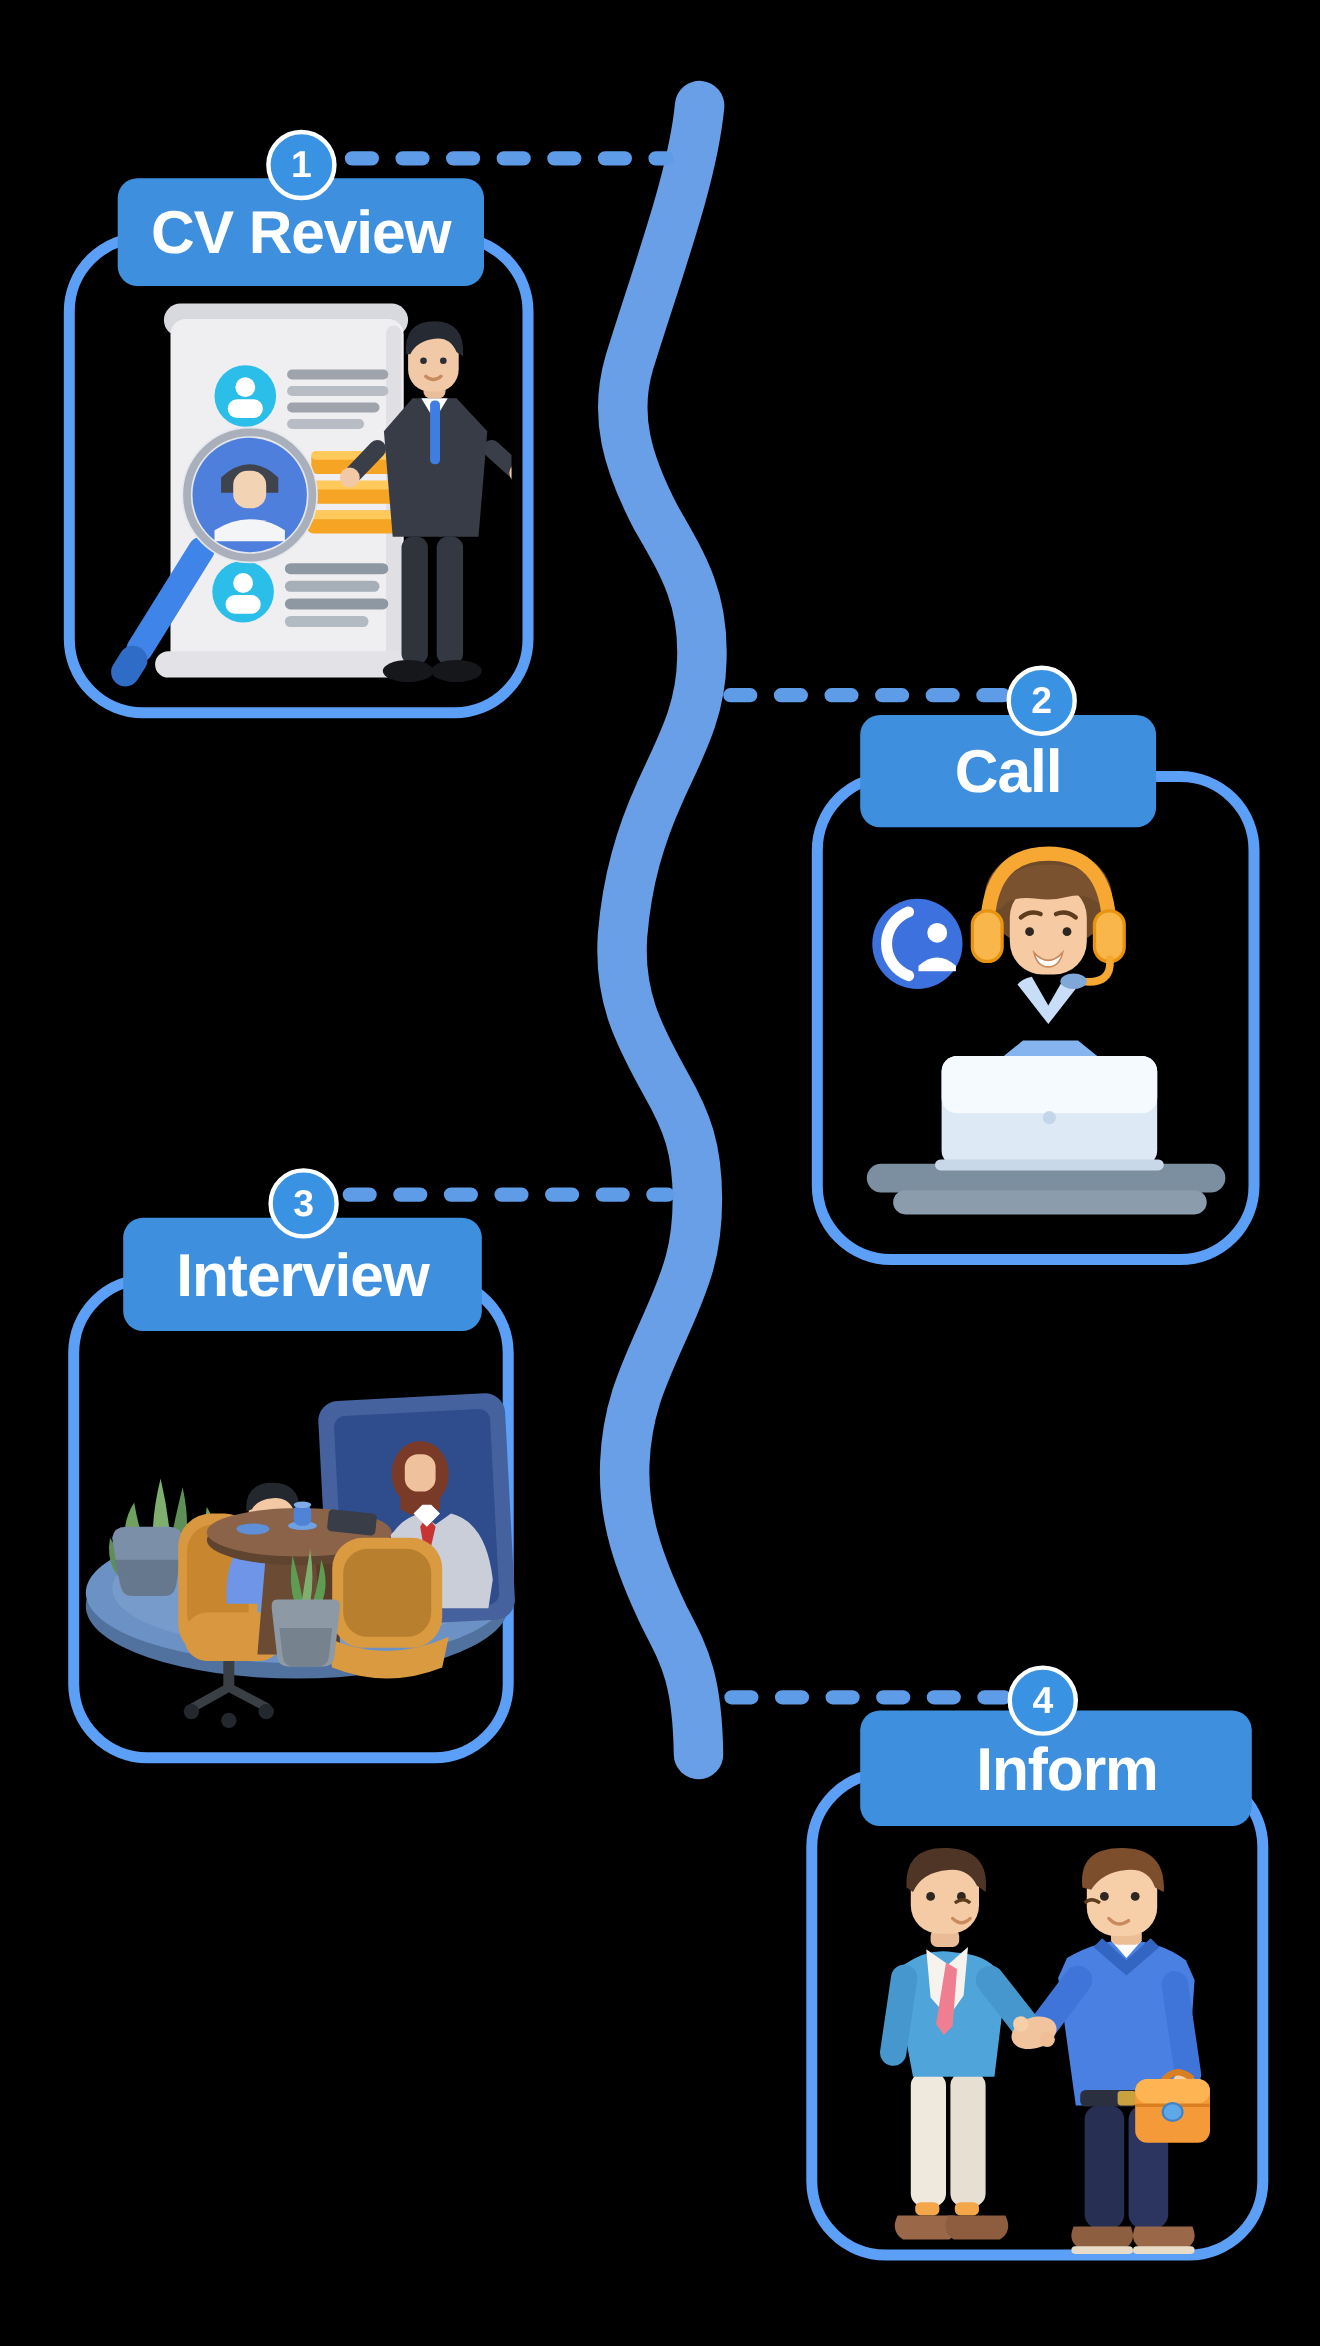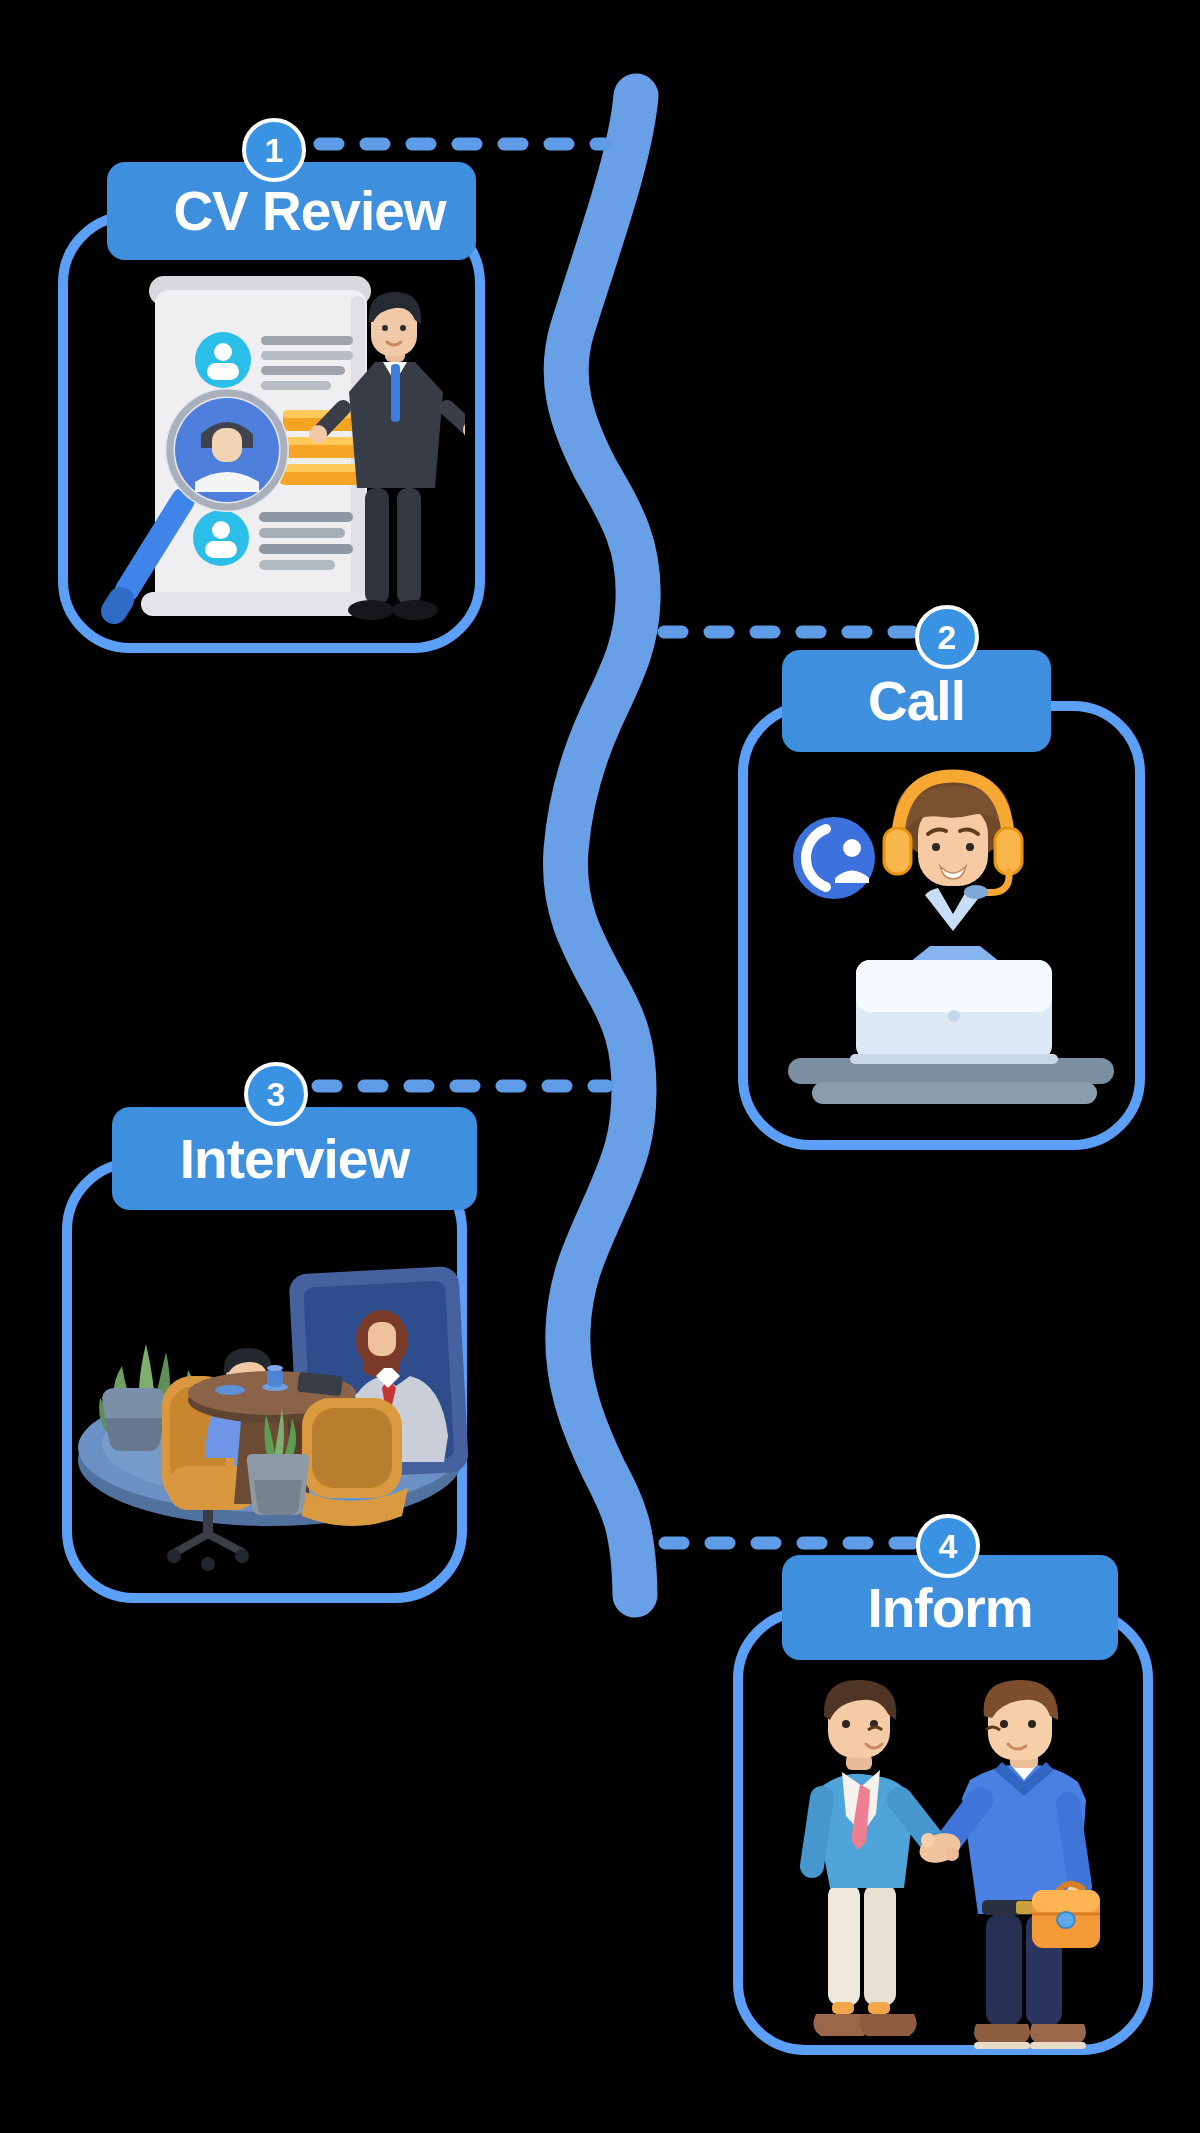--- a/index.html
+++ b/index.html
@@ -16,24 +16,24 @@
   }
   .card-1{left:58px;top:211px;width:427px;height:442px;}
   .card-2{left:738px;top:701px;width:407px;height:449px;}
   .card-3{left:62px;top:1158px;width:405px;height:445px;}
   .card-4{left:733px;top:1607px;width:420px;height:448px;}
   .step-header{
     position:absolute;background:var(--header-blue);border-radius:18px;
     display:flex;align-items:center;justify-content:center;
     color:var(--label-text);font-size:55px;font-weight:700;letter-spacing:-1px;
   }
-  .header-1{left:107px;top:162px;width:333px;height:98px;padding-left:36px;}
+  .header-1{left:107px;top:162px;width:333px;height:98px;}
   .header-2{left:782px;top:650px;width:269px;height:102px;}
-  .header-3{left:112px;top:1107px;width:365px;height:103px;}
-  .header-4{left:782px;top:1555px;width:336px;height:105px;}
+  .header-3{left:112px;top:1107px;width:326px;height:103px;}
+  .header-4{left:782px;top:1555px;width:336px;height:105px;padding-left:20px;}
   .badge{
     position:absolute;width:56px;height:56px;border-radius:50%;
     background:var(--badge-blue);border:4px solid #fff;
     display:flex;align-items:center;justify-content:center;
     color:#fff;font-size:34px;font-weight:700;
   }
   .badge-1{left:242px;top:118px;}
   .badge-2{left:915px;top:605px;}
   .badge-3{left:244px;top:1062px;}
   .badge-4{left:916px;top:1514px;}

